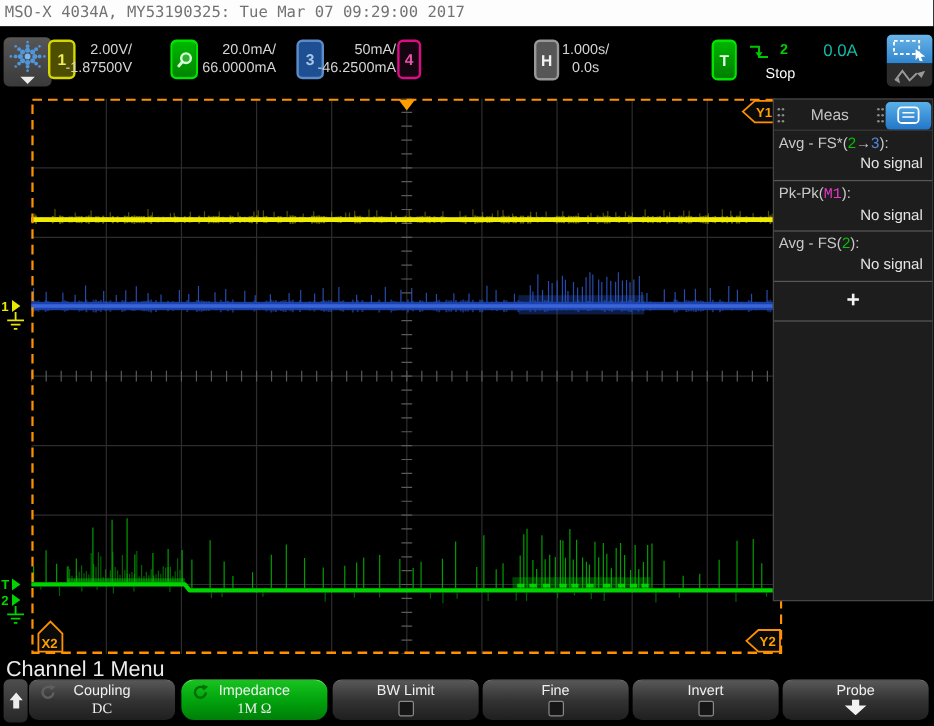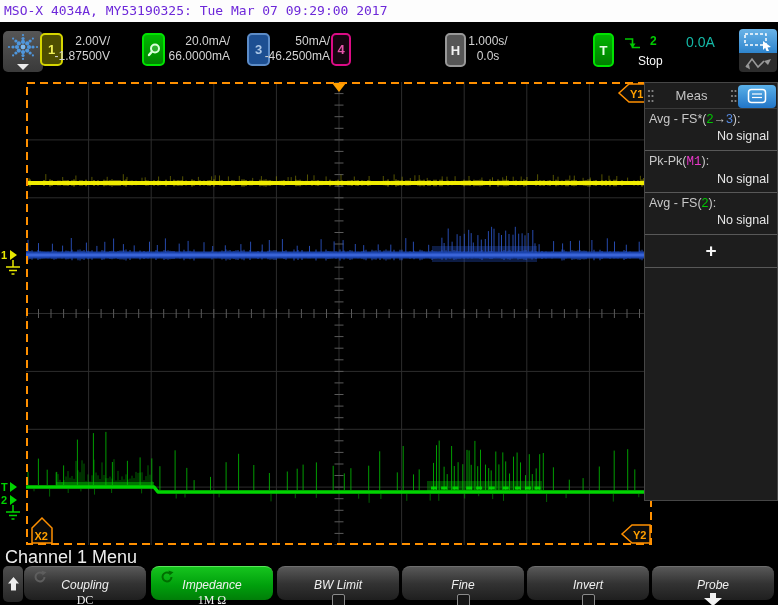--- a/index.html
+++ b/index.html
@@ -1,20 +1,20 @@
 <!DOCTYPE html>
 <html><head>
 <meta charset="utf-8">
 <style>
   html,body{margin:0;padding:0;background:#000;}
   .screen{position:relative;width:778px;height:605px;background:#000;overflow:hidden;
           font-family:"Liberation Sans",sans-serif;}
   
   #header-bar{position:absolute;left:0;top:0;width:778px;height:22px;background:#fdfdfd;
-    color:#6d28d9;font-family:"DejaVu Sans Mono",monospace;font-size:13px;line-height:21px;
+    color:#737373;font-family:"DejaVu Sans Mono",monospace;font-size:13px;line-height:21px;
     padding-left:4px;box-sizing:border-box;white-space:nowrap;}
   
   #toolbar{position:absolute;left:0;top:22px;width:778px;height:58px;background:#000;}
   .chan-btn{position:absolute;top:11px;width:23px;height:33px;border-radius:5px;border:2px solid;
     box-sizing:border-box;display:flex;align-items:center;justify-content:center;
     font-weight:bold;font-size:13px;cursor:pointer;}
   #ch1-btn{left:40px;background:#4e4e00;border-color:#d6d600;color:#efef55;}
   #ch2-btn{left:142px;background:linear-gradient(#00b800,#008400);border-color:#00e400;}
   #ch3-btn{left:247px;background:#1d4f92;border-color:#5c8cc8;color:#aac6e6;}
   #ch4-btn{left:331px;width:20px;background:#160410;border-color:#dc0c86;color:#e656aa;}
@@ -52,22 +52,22 @@
   .meas-value{font-size:12.5px;line-height:17px;color:#e6e6e6;text-align:right;padding-right:4px;}
   #meas-add{height:32px;border-bottom:1px solid #585858;display:flex;align-items:center;
     justify-content:center;color:#f4f4f4;font-size:19px;font-weight:bold;cursor:pointer;}
   
   #menu-title{position:absolute;left:5px;top:547px;font-size:18px;color:#ececec;}
   #back-btn{position:absolute;left:3px;top:566px;width:20px;height:36px;border-radius:5px;
     background:linear-gradient(#4e4e4e,#262626);display:flex;align-items:center;justify-content:center;cursor:pointer;}
   .softkey{position:absolute;top:566px;width:122px;height:34px;border-radius:8px;box-sizing:border-box;
     background:linear-gradient(#585858 0%,#333 50%,#1f1f1f 100%);border-top:1px solid #6e6e6e;
     text-align:center;color:#f0f0f0;font-size:12px;cursor:pointer;}
-  .softkey.green{background:linear-gradient(#16c41e 0%,#00a00c 55%,#007e08 100%);border-top:1px solid #58e858;}
-  .sk-label{line-height:15px;margin-top:11px;font-style:italic;}
+  .softkey.green{background:linear-gradient(#16c41e 0%,#00a00c 55%,#007e08 100%);border-top:1px solid #58e858;border-radius:11px;}
+  .sk-label{line-height:15px;margin-top:1px;}
   .sk-value{line-height:14px;font-family:Liberation Serif, serif;}
   .sk-check{width:13px;height:13px;margin:1px auto 0;background:#161616;border:1px solid #8a8a8a;
     border-radius:2px;box-sizing:border-box;}
   .sk-icon{position:absolute;left:9px;top:3px;}
 </style>
 </head>
 <body>
 
 <div class="screen">
 

